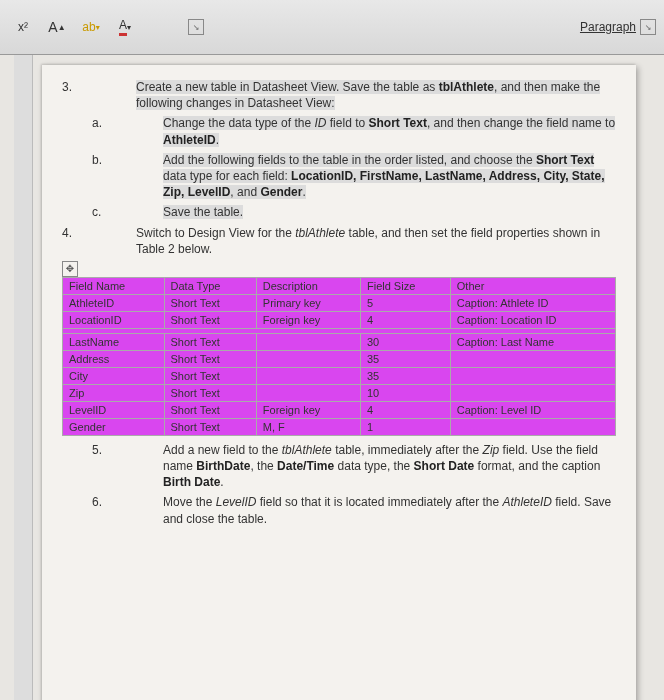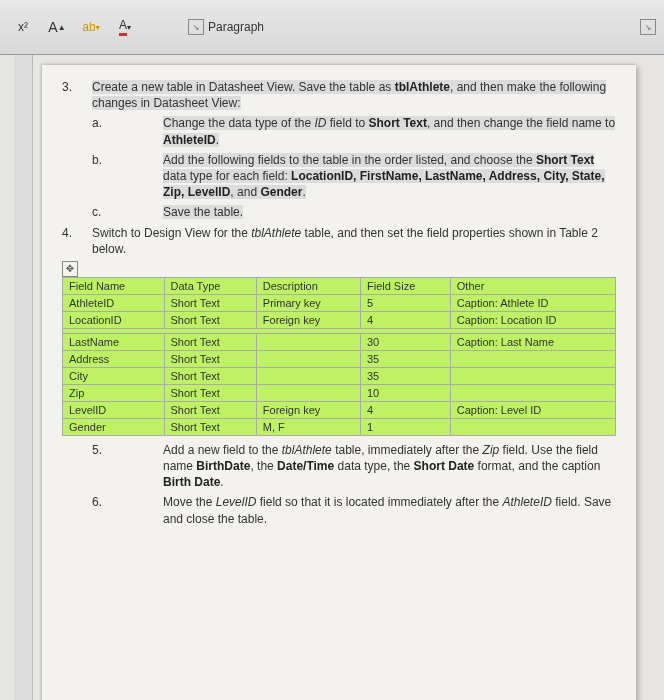--- a/index.html
+++ b/index.html
@@ -26,21 +26,22 @@
     min-width: 24px;
     display: inline-flex;
     align-items: center;
     justify-content: center;
     font-size: 12px;
     color: #333;
     padding: 0 3px;
   }
   .ribbon-center {
     flex: 1;
-    text-align: left;
+    text-align: right;
+    text-decoration: underline;
   }
   .dialog-launcher {
     width:14px; height:14px;
     border:1px solid #888;
     font-size:8px;
     display:inline-flex; align-items:center; justify-content:center;
     color:#666;
   }
   .page-wrap {
     padding: 10px 28px 0 42px;
@@ -65,20 +66,21 @@
   .ol-num {
     display:flex;
     margin: 4px 0;
   }
   .ol-num .marker {
     width: 30px;
     flex-shrink:0;
   }
   .ol-num .body {
     flex:1;
+    margin-left:44px;
   }
   .sub-ol {
     display:flex;
     margin: 4px 0 4px 0;
   }
   .sub-ol .marker {
     width: 28px;
     flex-shrink:0;
   }
   .sub-ol .body { flex:1;margin-left:43px; }
@@ -100,21 +102,21 @@
   table.fp {
     border-collapse: collapse;
     width: 100%;
     font-size:11px;
     margin-top:-2px;
   }
   table.fp td, table.fp th {
     border: 1px solid #aaa;
     padding: 2px 6px;
     text-align:left;
-    background:#bef264;
+    background:#d946ef;
     font-weight:normal;
   }
   table.fp .spacer td {
     height:4px; padding:0;
   }
   .line { line-height:1.35; }
 </style>
 </head>
 <body>
 

